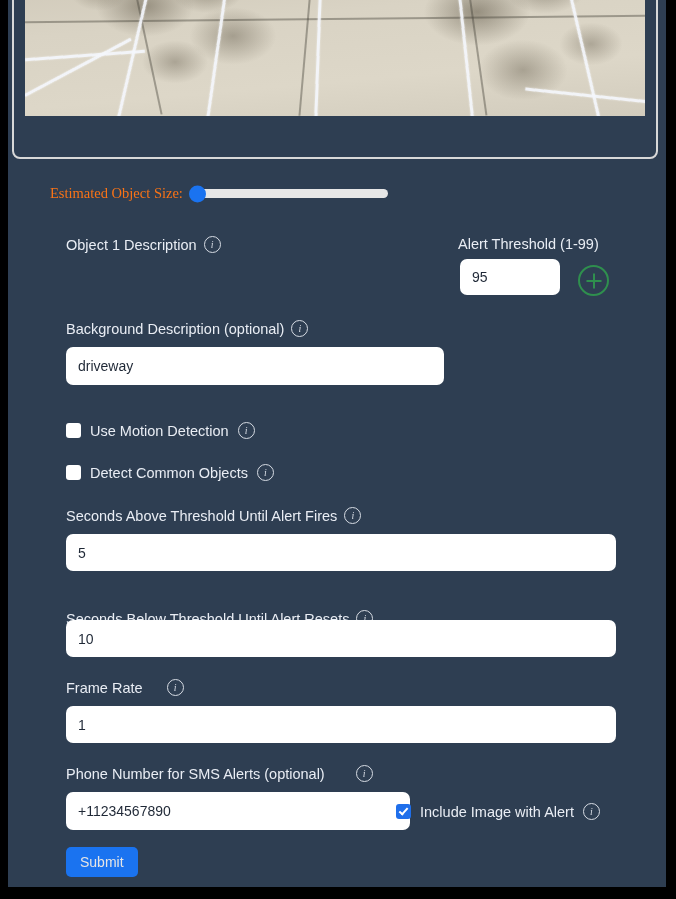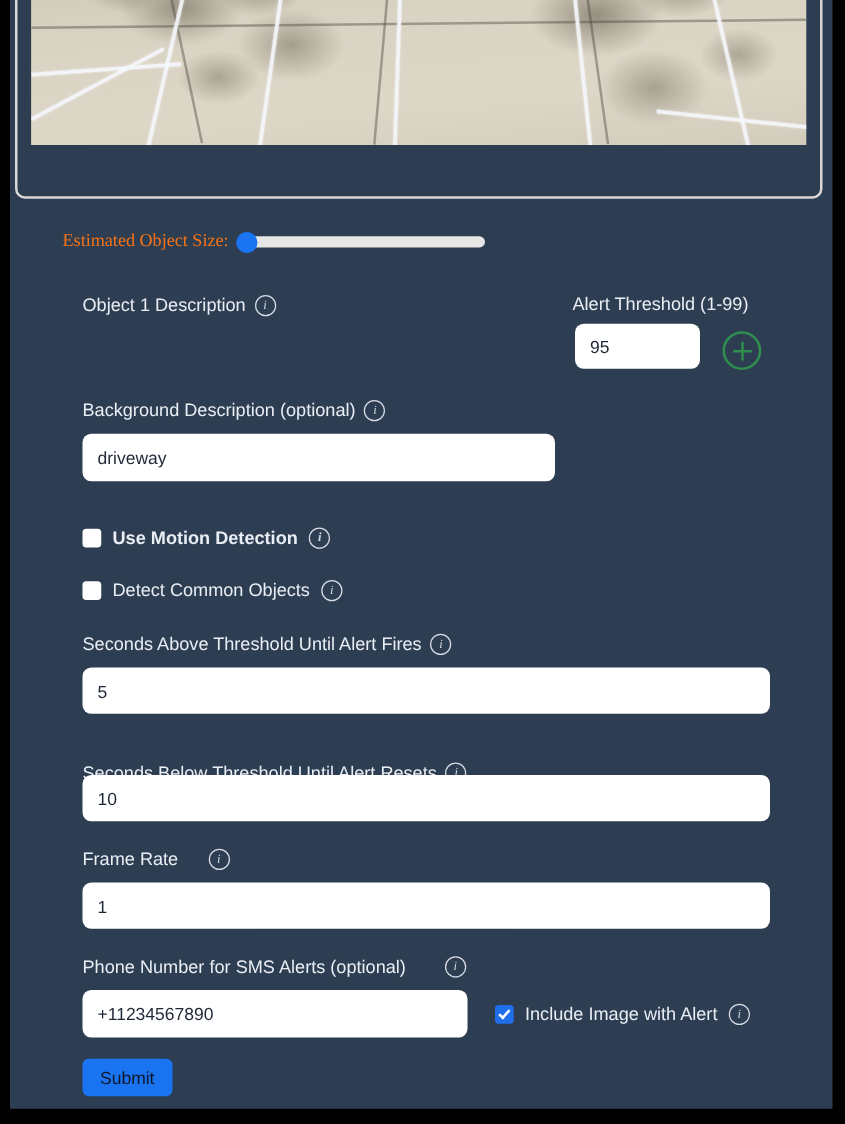--- a/index.html
+++ b/index.html
@@ -226,21 +226,21 @@
     height: 7px;
     border: solid #ffffff;
     border-width: 0 2px 2px 0;
     transform: rotate(42deg);
   }
 
   
   .submit-button {
     position: absolute;
     background: #1a73f0;
-    color: #0f172a;
+    color: #e5e5e5;
     border: none;
     border-radius: 5px;
     font-size: 14px;
     font-family: "Liberation Sans", sans-serif;
     cursor: pointer;
     padding: 0 14px;
   }
 </style>
 </head>
 <body>
@@ -289,21 +289,21 @@
       <input class="text-input" style="left: 452px; top: 259px; width: 100px; height: 36px;" value="95">
 
       <button class="plus-button" style="left:570px; top:265px;"></button>
 
       <div class="field-label" style="left:58px; top:320px;">
         <span>Background Description (optional)</span>
         <span class="info-icon">i</span>
       </div>
       <input class="text-input" style="left: 58px; top: 347px; width: 378px; height: 38px;" value="driveway">
 
-      <div class="check-row" style="left:58px; top:422px;font-weight:bold;">
+      <div class="check-row" style="left:58px; top:422px;">
         <span class="checkbox"></span>
         <span>Use Motion Detection</span>
         <span class="info-icon">i</span>
       </div>
 
       <div class="check-row" style="left:58px; top:464px;">
         <span class="checkbox"></span>
         <span>Detect Common Objects</span>
         <span class="info-icon">i</span>
       </div>
@@ -323,21 +323,21 @@
       <div class="field-label" style="left:58px; top:679px;gap:24px;">
         <span>Frame Rate</span>
         <span class="info-icon">i</span>
       </div>
       <input class="text-input" style="left: 58px; top: 706px; width: 550px; height: 37px;" value="1">
 
       <div class="field-label" style="left:58px; top:765px;gap:31px;">
         <span>Phone Number for SMS Alerts (optional)</span>
         <span class="info-icon">i</span>
       </div>
-      <input class="text-input" style="left: 58px; top: 792px; width: 308px; height: 38px;" value="+11234567890">
+      <input class="text-input" style="left: 58px; top: 792px; width: 344px; height: 38px;" value="+11234567890">
 
       <div class="check-row" style="left:388px; top:803px;text-align:right;">
         <span class="checkbox checked"></span>
         <span>Include Image with Alert</span>
         <span class="info-icon">i</span>
       </div>
 
       <button class="submit-button" style="left:58px; top:847px; height:30px;">Submit</button>
 
     </div>

